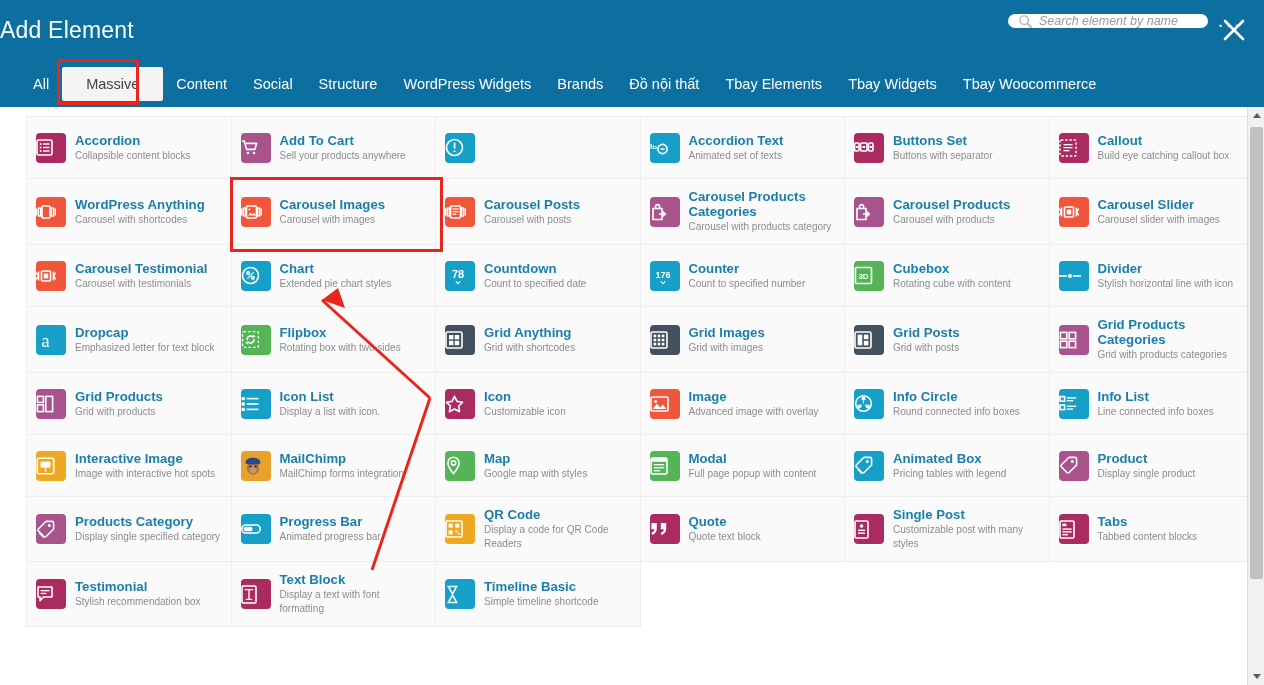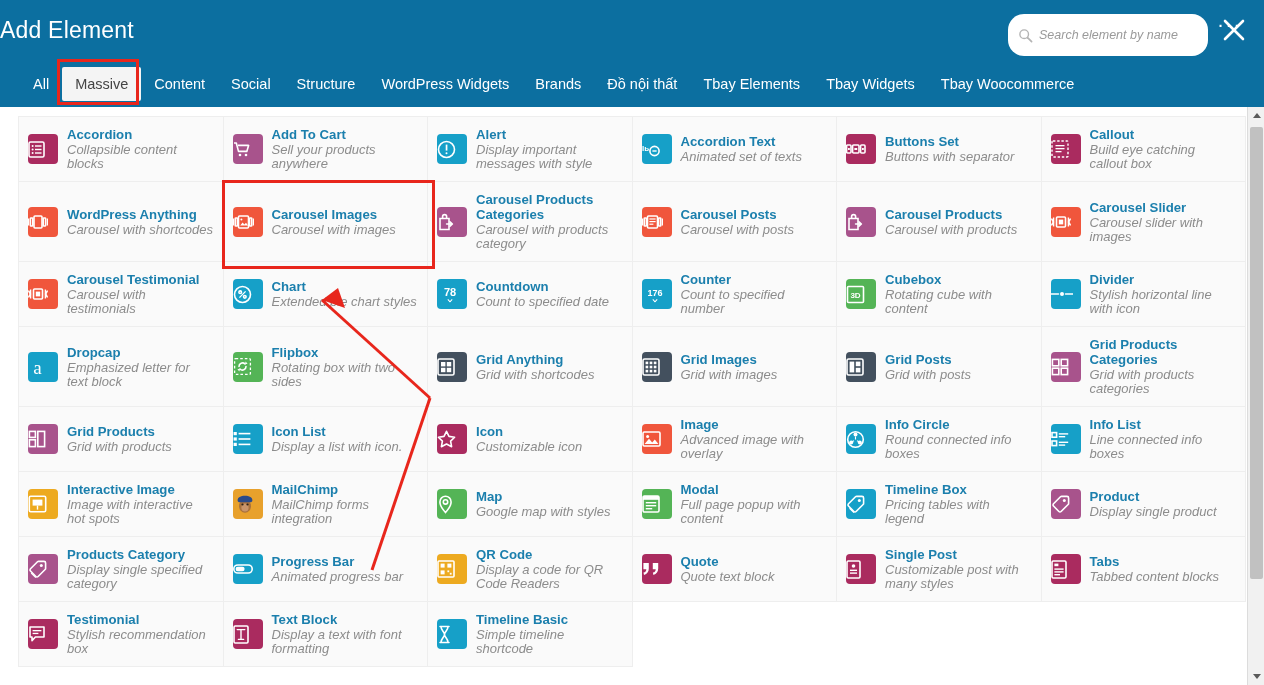--- a/index.html
+++ b/index.html
@@ -22,21 +22,21 @@
     position: absolute;
     left: 0; top: 17px;
     color: #ffffff;
     font-size: 23px;
     font-weight: 400;
     letter-spacing: .2px;
   }
   .search-wrap {
     position: absolute;
     right: 56px; top: 14px;
-    width: 200px; height: 42px;
+    width: 200px; height: 14px;
     background: #ffffff;
     border-radius: 16px;
     display: flex; align-items: center;
     padding: 0 10px;
   }
   .search-icon { width: 15px; height: 15px; flex: 0 0 15px; margin-right: 6px; opacity: .55; }
   .search-input {
     border: none; outline: none;
     font-size: 12.5px;
     font-style: italic;
@@ -69,21 +69,21 @@
     font-size: 14.5px;
     padding: 4px 13px;
     cursor: pointer;
     white-space: nowrap;
     line-height: 22px;
   }
   .tab.active {
     background: #f4f4f4;
     color: #444;
     border-radius: 2px;
-    padding: 6px 13px;
+    padding: 6px 24px;
   }
   .tab-more {
     position: absolute;
     right: 22px;
     color: #ffffff;
     font-size: 20px;
     letter-spacing: 2.5px;
     cursor: pointer;
     top: 9px;
   }
@@ -106,20 +106,21 @@
     background: #ffffff;
     padding: 9px 18px 0 18px;
     overflow: hidden;
   }
   .grid {
     display: grid;
     grid-template-columns: repeat(6, 1fr);
     width: 1228px;
     border-top: 1px solid #eeeeee;
     border-left: 1px solid #eeeeee;
+    margin-left: 8px;
   }
   .cell {
     border-right: 1px solid #eeeeee;
     border-bottom: 1px solid #eeeeee;
     background: #fafafa;
     padding: 10px 9px 10px 9px;
     min-height: 62px;
     display: flex;
     align-items: center;
     gap: 9px;
@@ -136,23 +137,22 @@
   .cell-txt { min-width: 0; }
   .cell-name {
     color: #1b7fad;
     font-size: 13.2px;
     font-weight: bold;
     line-height: 15px;
     margin-bottom: 1px;
   }
   .cell-desc {
     color: #8c8c8c;
-    font-size: 13px;
+    font-size: 10px;
     line-height: 14px;
-    font-style: italic;
   }
 
   
   .cell-selected { position: relative; }
   .cell-selected::after {
     content: "";
     position: absolute;
     left: -2px; top: -2px;
     width: calc(100% + 4px);
     height: calc(100% + 4px);
@@ -274,24 +274,20 @@
           </div>
         </div>
         <div class="cell">
           <div class="cell-icon" style="background: rgb(22, 160, 200);">
             <svg width="19" height="19" viewBox="0 0 19 19">
               <circle cx="9.5" cy="9.5" r="8" stroke="#fff" fill="none" stroke-width="1.6"></circle>
               <rect x="8.7" y="4.6" width="1.7" height="6" fill="#fff"></rect>
               <circle cx="9.5" cy="13.3" r="1" fill="#fff"></circle>
             </svg>
           </div>
-          <div class="cell-txt">
-            <div class="cell-name">Alert</div>
-            <div class="cell-desc">Display important messages with style</div>
-          </div>
         </div>
         <div class="cell">
           <div class="cell-icon" style="background: rgb(22, 160, 200);">
             <svg width="19" height="17" viewBox="0 0 19 17">
               <text x="0" y="10" font-size="8" font-family="Liberation Sans" fill="#fff" font-weight="bold">lь</text>
               <circle cx="12.5" cy="10" r="4.6" stroke="#fff" fill="none" stroke-width="1.6"></circle>
               <path d="M10.4 10h4.2" stroke="#fff" stroke-width="1.4"></path>
             </svg>
           </div>
           <div class="cell-txt">
@@ -353,47 +349,47 @@
               <rect x="16.6" y="3" width="2.2" height="8" rx="0.6" stroke="#fff" fill="none" stroke-width="1.6"></rect>
               <path d="M0.5 3.5v7M20.5 3.5v7" stroke="#fff" stroke-width="1.2"></path>
             </svg>
           </div>
           <div class="cell-txt">
             <div class="cell-name">Carousel Images</div>
             <div class="cell-desc">Carousel with images</div>
           </div>
         </div>
         <div class="cell">
-          <div class="cell-icon" style="background: rgb(168, 83, 140);">
-            <svg width="17" height="18" viewBox="0 0 17 18">
-              <path d="M3 5.5h9v11H3z" stroke="#fff" fill="none" stroke-width="1.6"></path>
-              <path d="M5.6 5.5V3.6a2 2 0 0 1 4 0v1.9" stroke="#fff" fill="none" stroke-width="1.6"></path>
-              <path d="M9.6 11h5.6M13 8.8l2.4 2.2-2.4 2.2" stroke="#fff" fill="none" stroke-width="1.6" stroke-linecap="round" stroke-linejoin="round"></path>
-            </svg>
-          </div>
-          <div class="cell-txt">
-            <div class="cell-name">Carousel Products Categories</div>
-            <div class="cell-desc">Carousel with products category</div>
-          </div>
-        </div>
-        <div class="cell">
           <div class="cell-icon" style="background: rgb(240, 86, 60);">
             <svg width="21" height="14" viewBox="0 0 21 14">
               <rect x="5.5" y="1" width="10" height="12" rx="1" stroke="#fff" fill="none" stroke-width="1.6"></rect>
               <rect x="7.4" y="3.4" width="6.2" height="1.2" fill="#fff"></rect>
               <rect x="7.4" y="6" width="6.2" height="1.2" fill="#fff"></rect>
               <rect x="7.4" y="8.6" width="4" height="1.2" fill="#fff"></rect>
               <rect x="2.2" y="3" width="2.2" height="8" rx="0.6" stroke="#fff" fill="none" stroke-width="1.6"></rect>
               <rect x="16.6" y="3" width="2.2" height="8" rx="0.6" stroke="#fff" fill="none" stroke-width="1.6"></rect>
               <path d="M0.5 3.5v7M20.5 3.5v7" stroke="#fff" stroke-width="1.2"></path>
             </svg>
           </div>
           <div class="cell-txt">
             <div class="cell-name">Carousel Posts</div>
             <div class="cell-desc">Carousel with posts</div>
+          </div>
+        </div>
+        <div class="cell">
+          <div class="cell-icon" style="background: rgb(168, 83, 140);">
+            <svg width="17" height="18" viewBox="0 0 17 18">
+              <path d="M3 5.5h9v11H3z" stroke="#fff" fill="none" stroke-width="1.6"></path>
+              <path d="M5.6 5.5V3.6a2 2 0 0 1 4 0v1.9" stroke="#fff" fill="none" stroke-width="1.6"></path>
+              <path d="M9.6 11h5.6M13 8.8l2.4 2.2-2.4 2.2" stroke="#fff" fill="none" stroke-width="1.6" stroke-linecap="round" stroke-linejoin="round"></path>
+            </svg>
+          </div>
+          <div class="cell-txt">
+            <div class="cell-name">Carousel Products Categories</div>
+            <div class="cell-desc">Carousel with products category</div>
           </div>
         </div>
         <div class="cell">
           <div class="cell-icon" style="background: rgb(168, 83, 140);">
             <svg width="17" height="18" viewBox="0 0 17 18">
               <path d="M3 5.5h9v11H3z" stroke="#fff" fill="none" stroke-width="1.6"></path>
               <path d="M5.6 5.5V3.6a2 2 0 0 1 4 0v1.9" stroke="#fff" fill="none" stroke-width="1.6"></path>
               <path d="M9.6 11h5.6M13 8.8l2.4 2.2-2.4 2.2" stroke="#fff" fill="none" stroke-width="1.6" stroke-linecap="round" stroke-linejoin="round"></path>
             </svg>
           </div>
@@ -725,21 +721,21 @@
         </div>
         <div class="cell">
           <div class="cell-icon" style="background: rgb(22, 160, 200);">
             <svg width="19" height="19" viewBox="0 0 19 19">
               <path d="M10.6 1.4H16c.9 0 1.6.7 1.6 1.6v5.4c0 .4-.2.8-.5 1.1l-7 7c-.6.6-1.6.6-2.2 0L2.5 11c-.6-.6-.6-1.6 0-2.2l7-7c.3-.3.7-.5 1.1-.5z" stroke="#fff" fill="none" stroke-width="1.6"></path>
               <circle cx="13.3" cy="5.6" r="1.5" fill="#fff"></circle>
               <path d="M3.6 13.2l4.4 4.4" stroke="#fff" stroke-width="1.3"></path>
             </svg>
           </div>
           <div class="cell-txt">
-            <div class="cell-name">Timeline Box</div>
+            <div class="cell-name">Animated Box</div>
             <div class="cell-desc">Pricing tables with legend</div>
           </div>
         </div>
         <div class="cell">
           <div class="cell-icon" style="background: rgb(168, 83, 140);">
             <svg width="19" height="19" viewBox="0 0 19 19">
               <path d="M10.6 1.4H16c.9 0 1.6.7 1.6 1.6v5.4c0 .4-.2.8-.5 1.1l-7 7c-.6.6-1.6.6-2.2 0L2.5 11c-.6-.6-.6-1.6 0-2.2l7-7c.3-.3.7-.5 1.1-.5z" stroke="#fff" fill="none" stroke-width="1.6"></path>
               <circle cx="13.3" cy="5.6" r="1.5" fill="#fff"></circle>
             </svg>
           </div>

